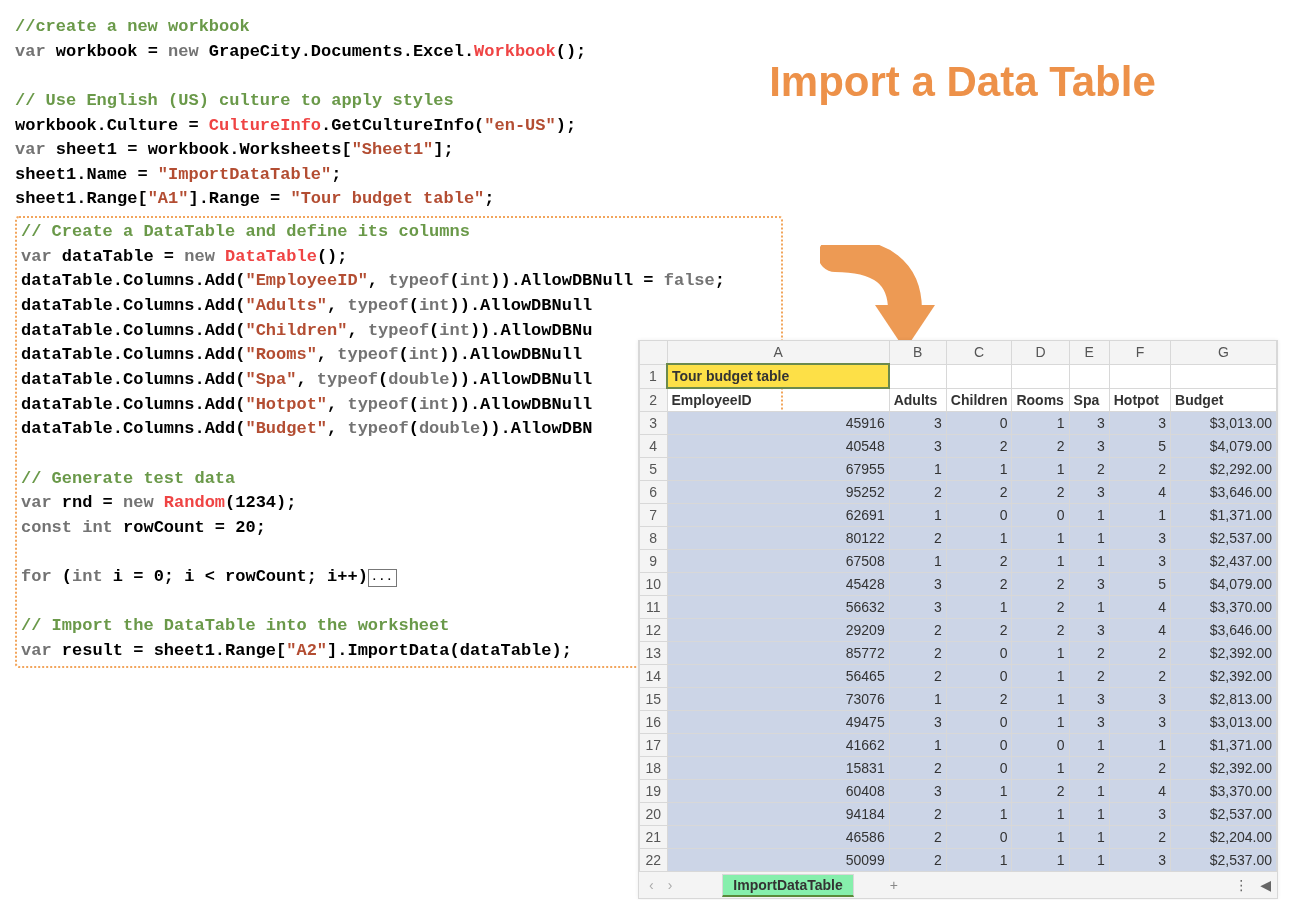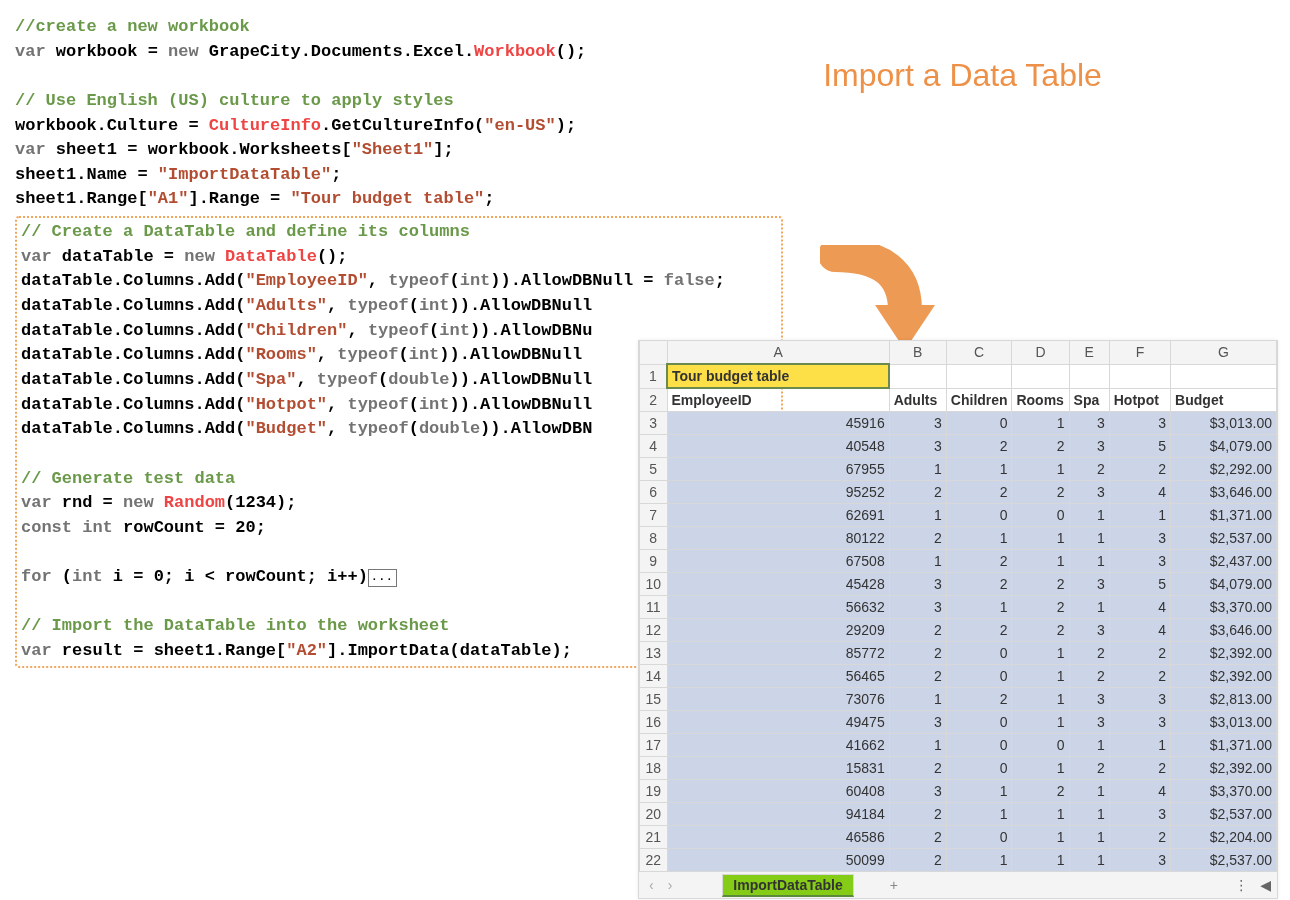--- a/index.html
+++ b/index.html
@@ -24,22 +24,22 @@
   .c-string{color:#b34d32;}
   .dotted-box{
     border:2px dotted #f2a55c;
     border-radius:4px;
     padding:2px 0 2px 4px;
     margin-top:4px;
     width:760px;
   }
   .heading{
     font-family:Helvetica,Arial,sans-serif;
-    font-size:32px;
-    font-weight:400;
+    font-size:42px;
+    font-weight:700;
     color:#ed9149;
     text-align:center;
     line-height:1.3;
   }
   .right-area{
     position:absolute;
     left:650px;
     top:55px;
     width:625px;
   }
@@ -108,21 +108,21 @@
     display:flex;
     align-items:center;
     height:26px;
     background:#f4f4f4;
     font-size:14px;
     color:#666;
     padding:0 6px;
     gap:6px;
   }
   .tab-name{
-    background:#84cc16;
+    background:#86efac;
     border:1px solid #d8d8d8;
     border-bottom:2px solid #5a8a3a;
     padding:2px 10px;
     color:#333;
     font-weight:600;
     margin-left:40px;
   }
   .tabs-bar .nav-arrow{color:#aaa;padding:0 4px;}
   .tabs-bar .plus{margin-left:30px;color:#888;}
   .tabs-bar .spacer{flex:1;}

